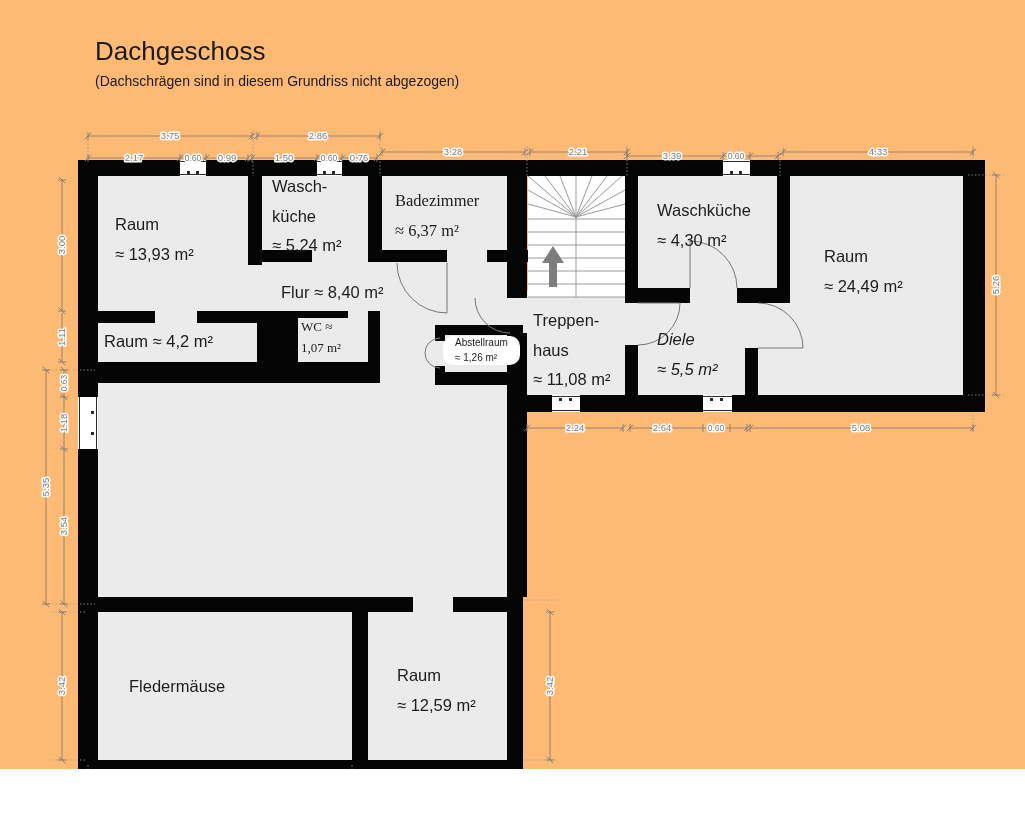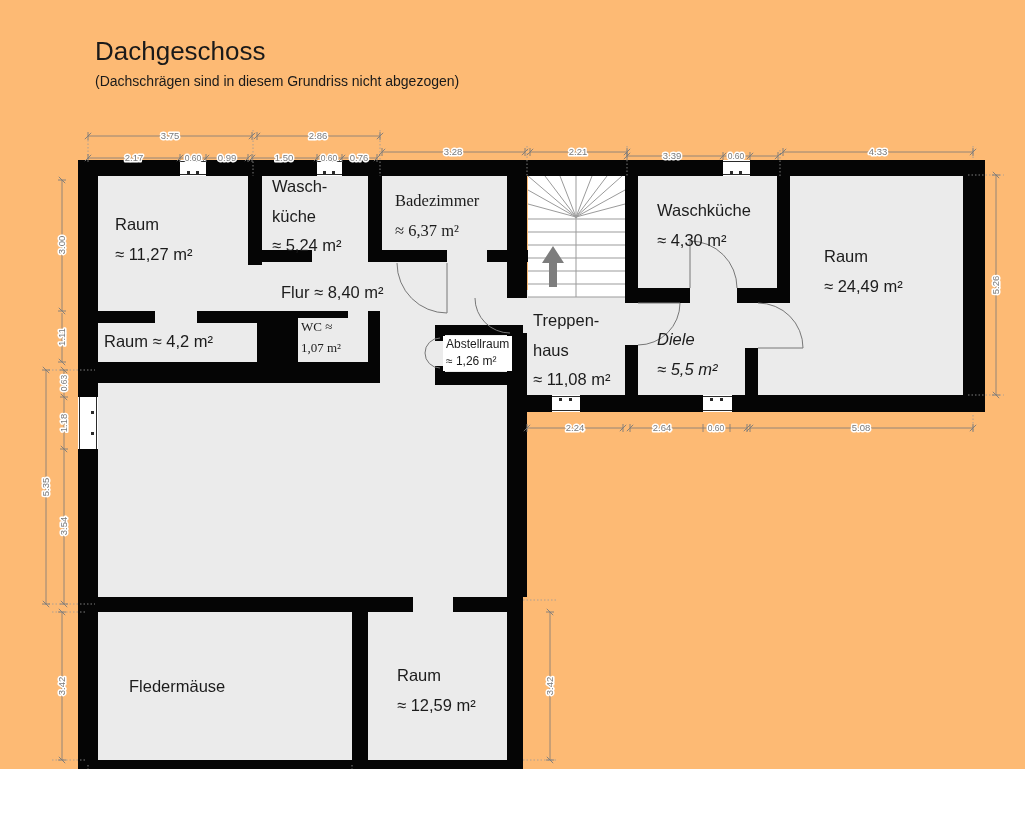--- a/index.html
+++ b/index.html
@@ -3,21 +3,21 @@
 <meta charset="utf-8">
 <style>
   html,body{margin:0;padding:0;background:#fff;}
   .page{position:relative;width:1025px;height:769px;background:#fdba74;overflow:hidden;
         font-family:"Liberation Sans","DejaVu Sans",sans-serif;}
   .title{position:absolute;left:95px;top:36px;font-size:26px;color:#1a1a1a;}
   .subtitle{position:absolute;left:95px;top:73px;font-size:14px;color:#1a1a1a;}
   svg.plan{position:absolute;left:0;top:0;z-index:1;}
   .lbl{position:absolute;z-index:2;font-size:16.5px;line-height:1.8;color:#1c1c1c;white-space:nowrap;}
   .lbl.small{font-size:13px;line-height:1.6;font-family:Liberation Serif, serif;}
-  .lbl.tiny{font-size:12px;line-height:1.45;background:#fff;padding:0 3px;}
+  .lbl.tiny{font-size:10px;line-height:1.45;background:#fff;padding:0 12px;border-radius:10px;}
   .dim{fill:#7a7a7a;font-size:9.5px;paint-order:stroke;stroke:#fff;stroke-width:3px;stroke-linejoin:round;}
   .dim.sm{font-size:8.5px;}
   .diml{stroke:#7a7a7a;stroke-width:0.8;fill:none;}
   .ref{stroke:#9a9a9a;stroke-width:0.8;stroke-dasharray:1.5 2;fill:none;}
   .wall{fill:#050505;}
   .floor{fill:#ebebeb;}
   .winw{fill:#ffffff;}
   .winl{stroke:#2a2a2a;stroke-width:1;fill:none;}
   .winsq{fill:#2a2a2a;}
   .door{stroke:#777;stroke-width:1;fill:none;}
@@ -232,21 +232,21 @@
       <line class="diml" x1="357" y1="787" x2="520" y2="787" marker-start="url(#tk)" marker-end="url(#tk)"></line>
       <text class="dim" x="438" y="790" text-anchor="middle">3.69</text>
 
       <line class="diml" x1="550" y1="612" x2="550" y2="760" marker-start="url(#tk)" marker-end="url(#tk)"></line>
       <text class="dim" x="550" y="689" text-anchor="middle" transform="rotate(-90 550 686)">3.42</text>
     </g>
   </svg>
 
   <div class="lbl" style="left:115px;top:210px;">
     <div>Raum</div>
-    <div>≈ 11,27 m²</div>
+    <div>≈ 13,93 m²</div>
   </div>
   <div class="lbl" style="left:272px;top:172px;">
     <div>Wasch-</div>
     <div>küche</div>
     <div>≈ 5,24 m²</div>
   </div>
   <div class="lbl" style="left:395px;top:186px;font-family:Liberation Serif, serif;">
     <div>Badezimmer</div>
     <div>≈ 6,37 m²</div>
   </div>

